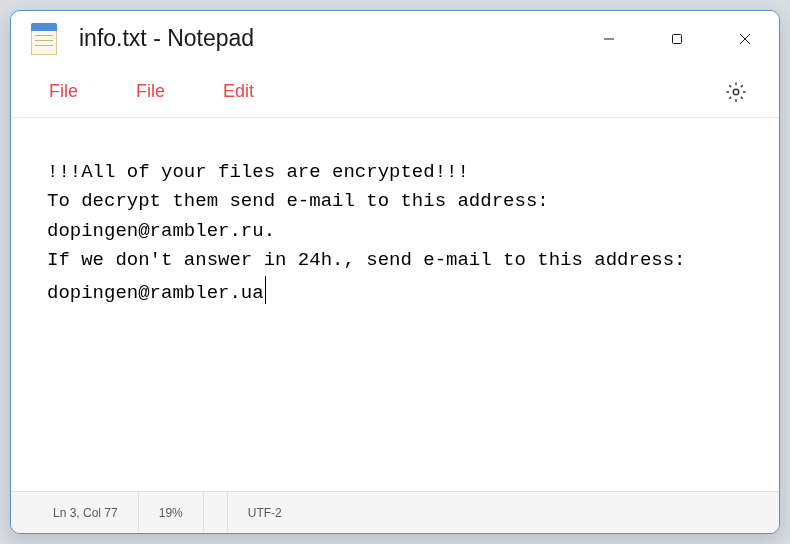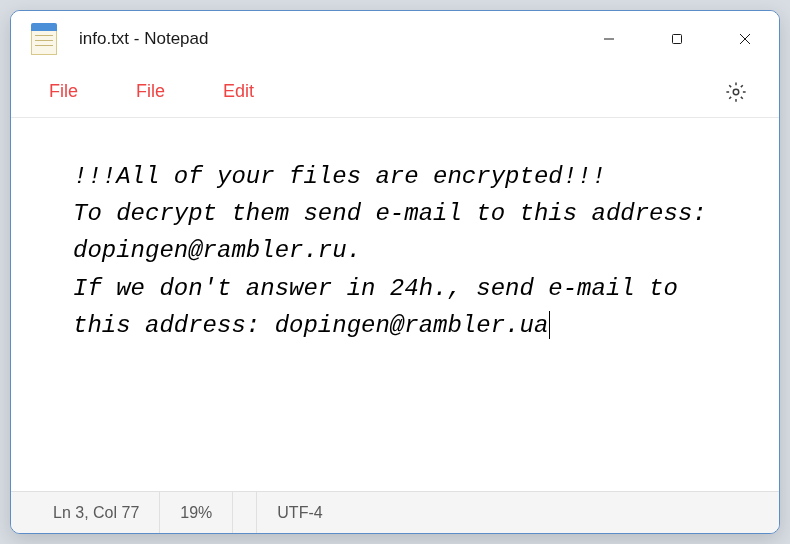--- a/index.html
+++ b/index.html
@@ -67,21 +67,21 @@
       border-top: none;
     }
     .notepad-icon .line {
       position: absolute;
       left: 3px;
       right: 3px;
       height: 1px;
       background: #c8b878;
     }
     .window-title {
-      font-size: 17px;
+      font-size: 23px;
       color: #1a1a1a;
       font-weight: 400;
       flex: 1;
     }
     .window-controls {
       display: flex;
       height: 100%;
     }
     .win-btn {
       width: 68px;
@@ -123,46 +123,45 @@
       cursor: pointer;
       margin-right: 20px;
       border-radius: 4px;
     }
     .settings-btn svg {
       width: 22px;
       height: 22px;
     }
     .editor {
       flex: 1;
-      padding: 40px 30px 20px 62px;
+      padding: 40px 30px 20px 36px;
       font-family: Consolas, "Courier New", monospace;
-      font-size: 24px;
+      font-size: 19px;
       line-height: 1.55;
       color: #000000;
       white-space: pre-wrap;
       word-wrap: break-word;
       overflow: auto;
       position: relative;
-      font-style: italic;
     }
     .cursor-line {
       display: inline-block;
       width: 1px;
       height: 28px;
       background: #000;
       vertical-align: text-bottom;
       margin-left: 1px;
     }
     .statusbar {
       height: 42px;
       background: #f5f5f5;
       border-top: 1px solid #e0e0e0;
       display: flex;
       align-items: stretch;
-      font-size: 16px;
+      font-size: 12px;
       color: #5a5a5a;
     }
     .status-seg {
       display: flex;
       align-items: center;
       padding: 0 20px;
       border-right: 1px solid #e0e0e0;
     }
     .status-seg.first {
       padding-left: 42px;
@@ -226,16 +225,16 @@
   </div>
 
   <div class="editor"><span>!!!All of your files are encrypted!!!
 To decrypt them send e-mail to this address: dopingen@rambler.ru.
 If we don't answer in 24h., send e-mail to this address: dopingen@rambler.ua</span><span class="cursor-line"></span></div>
 
   <div class="statusbar">
     <div class="status-seg first">Ln 3, Col 77</div>
     <div class="status-seg">19%</div>
     <div class="status-spacer-seg"></div>
-    <div class="status-seg last">UTF-4</div>
+    <div class="status-seg last">UTF-2</div>
   </div>
 
 </div>
 
 </body></html>

